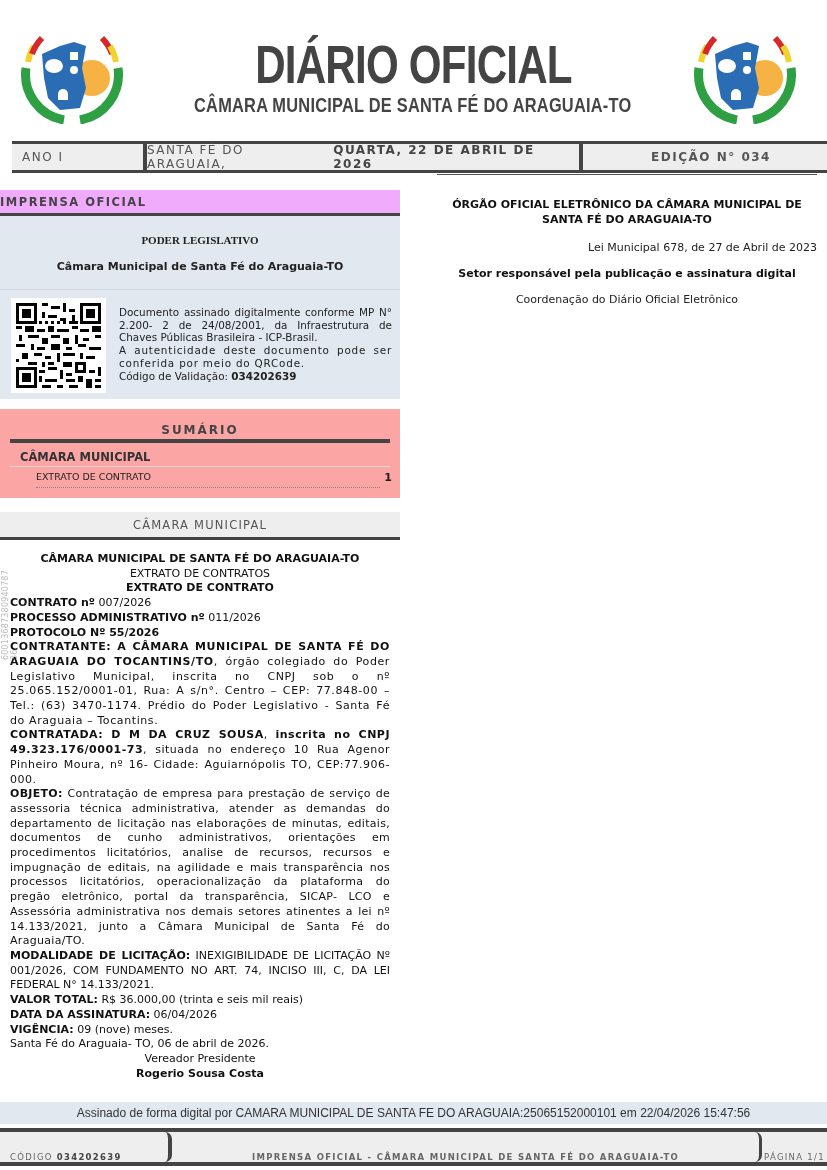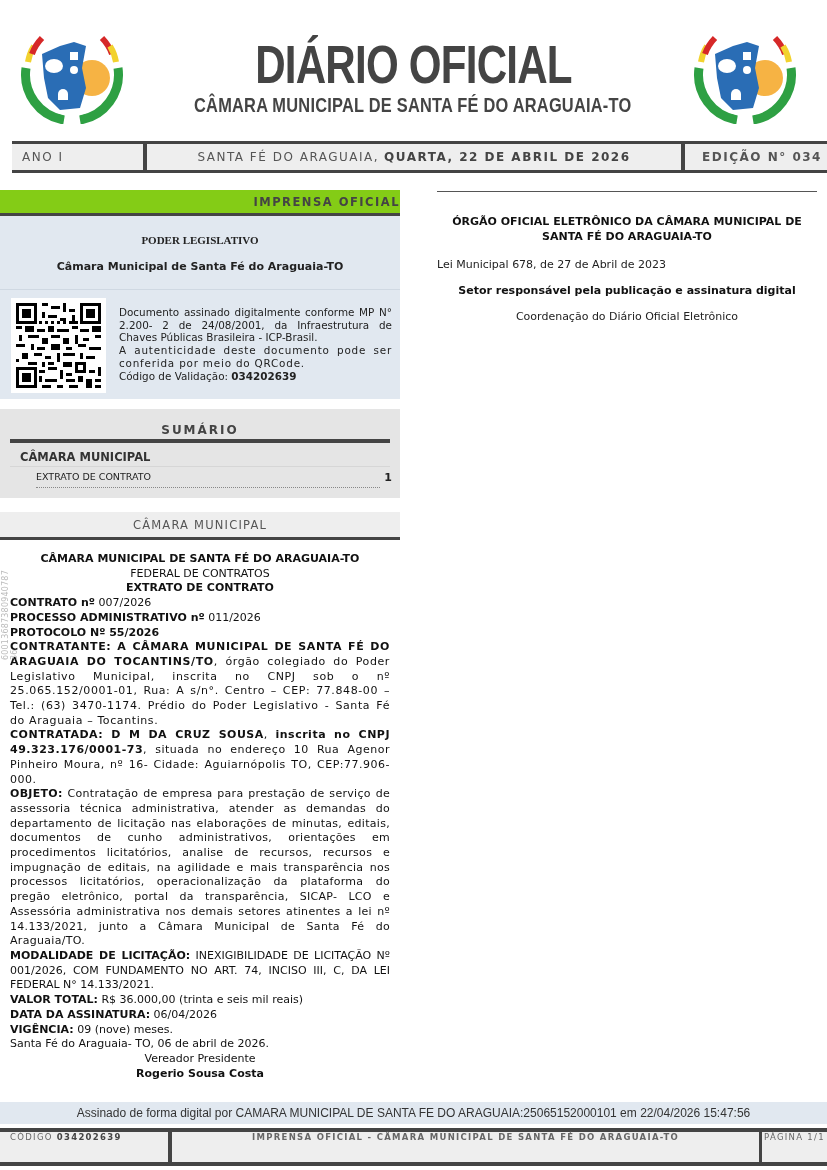--- a/index.html
+++ b/index.html
@@ -16,73 +16,73 @@
     letter-spacing: -1px; transform: scaleX(0.78); transform-origin: center; line-height: 60px; }
   .mast-sub { position: absolute; left: 0; top: 94px; width: 827px; text-align: center;
     font-family: "Liberation Sans", sans-serif; font-weight: bold; font-size: 21px; color: #444;
     transform: scaleX(0.78); transform-origin: 410px 0; line-height: 22px; letter-spacing: 0.3px; }
 
   
   .infobar { position: absolute; left: 12px; top: 141px; width: 827px; height: 32px;
     border-top: 3px solid #444; border-bottom: 3px solid #444; background: #eeeeee; display: flex; justify-content: center; }
   .infobar > div { height: 100%; display: flex; align-items: center; font-size: 12px; color: #555; letter-spacing: 1.5px; }
   .ib-ano { width: 135px; padding-left: 10px; border-right: 4px solid #444; }
-  .ib-date { width: 538px; justify-content: center; border-right: 4px solid #444; }
+  .ib-date { width: 436px; justify-content: center; border-right: 4px solid #444; }
   .ib-date b { color: #444; font-weight: bold; margin-left: 5px; }
   .ib-ed { flex: 1; justify-content: center; font-weight: bold; color: #444; }
 
   
   .left-col { position: absolute; left: 0; top: 190px; width: 400px; }
-  .sec-head { background: #84cc16; text-align: right; font-size: 11.5px; letter-spacing: 1.5px;
+  .sec-head { background: #f0abfc; text-align: left; font-size: 11.5px; letter-spacing: 1.5px;
     color: #444; height: 26px; line-height: 24px; border-bottom: 3px solid #444; }
   .sec-head.bold { font-weight: bold; }
   .imprensa-box { background: #e1e8f0; }
   .poder { text-align: center; font-weight: bold; font-size: 11px; padding-top: 18px; color: #222; font-family: Liberation Serif, serif; }
   .camara-line { text-align: center; font-weight: bold; font-size: 11px; padding-top: 14px; padding-bottom: 16px; color: #222;
     border-bottom: 1px solid #cfd8e2; }
   .qr-row { display: flex; padding: 8px 8px 8px 11px; height: 109px; }
   .qr { width: 95px; height: 95px; background: #fff; padding: 5px; flex-shrink: 0; }
   .qr svg { width: 85px; height: 85px; display: block; }
   .qr-text { margin-left: 13px; font-size: 10.4px; line-height: 12.7px; color: #222; text-align: justify; padding-top: 8px; }
   .qr-text b { font-weight: bold; }
 
-  .sumario-box { background: #e5e5e5; margin-top: 10px; padding: 8px 10px 10px 10px; }
+  .sumario-box { background: #fca5a5; margin-top: 10px; padding: 8px 10px 10px 10px; }
   .sumario-title { text-align: center; font-weight: bold; font-size: 12px; letter-spacing: 2px; color: #444;
     height: 26px; line-height: 26px; border-bottom: 4px solid #444; }
   .sum-cat { font-weight: bold; font-size: 11.5px; color: #333; padding: 7px 0 2px 10px; border-bottom: 1px solid #d6d6d6; }
   .sum-item { display: flex; justify-content: space-between; font-size: 9.5px; color: #222; margin-left: 26px; margin-right: 10px;
     padding: 4px 0 3px 0; border-bottom: 1px dotted #888; }
   .sum-item .pg { font-weight: bold; font-size: 11px; margin-right: -12px; }
 
   .cm-head { margin-top: 14px; background: #eeeeee; text-align: center; font-size: 11.5px; letter-spacing: 1.2px;
     color: #555; height: 28px; line-height: 26px; border-bottom: 3px solid #444; }
 
   .article { padding: 12px 10px 0 10px; font-size: 11px; line-height: 14.7px; color: #111; }
   .article .c { text-align: center; }
   .article b { font-weight: bold; }
   .article .j { text-align: justify; }
   .article .wide2 { letter-spacing: 0.6px; }
 
   .side-code { position: absolute; left: 1px; top: 560px; width: 12px; height: 100px;
     writing-mode: vertical-rl; transform: rotate(180deg); font-size: 8px; color: #bbb; letter-spacing: 0.2px; }
 
   
-  .right-col { position: absolute; left: 437px; top: 191px; width: 380px; }
+  .right-col { position: absolute; left: 437px; top: 174px; width: 380px; }
   .rc-rule { border-top: 1px solid #555; }
   .rc-title { text-align: center; font-weight: bold; font-size: 11px; line-height: 15px; margin-top: 22px; color: #111; }
-  .rc-lei { text-align: left; font-size: 11px; margin-top: 14px; color: #222; }
+  .rc-lei { text-align: right; font-size: 11px; margin-top: 14px; color: #222; }
   .rc-setor { text-align: center; font-weight: bold; font-size: 11px; margin-top: 13px; color: #111; }
   .rc-coord { text-align: center; font-size: 11px; margin-top: 13px; color: #222; }
 
   
   .sig-bar { position: absolute; left: 0; top: 1102px; width: 827px; height: 22px; background: #e1e8f0;
     text-align: center; font-family: "Liberation Sans", sans-serif; font-size: 12px; line-height: 22px; color: #333; }
   .footbar { position: absolute; left: 0; top: 1128px; width: 827px; height: 38px;
     border-top: 4px solid #444; border-bottom: 4px solid #444; background: #eeeeee; display: flex; }
-  .footbar > div { height: 100%; display: flex; align-items: flex-start; font-size: 8.5px; color: #666; letter-spacing: 1.3px; }
+  .footbar > div { height: 100%; display: flex; align-items: flex-end; font-size: 8.5px; color: #666; letter-spacing: 1.3px; border-radius: 7px; }
   .fb-code { width: 172px; padding-left: 10px; border-right: 4px solid #444; }
   .fb-code b { color: #444; margin-left: 4px; }
   .fb-mid { width: 590px; justify-content: center; font-weight: bold; color: #444; border-right: 3px solid #444; }
   .fb-pg { flex: 1; justify-content: center; color: #777; }
 </style>
 </head>
 <body>
 
 <div class="masthead">
   <div class="logo left">
@@ -165,21 +165,21 @@
     <div class="sum-item">
       <span>EXTRATO DE CONTRATO</span>
       <span class="pg">1</span>
     </div>
   </div>
 
   <div class="cm-head">CÂMARA MUNICIPAL</div>
 
   <div class="article">
     <div class="c"><b>CÂMARA MUNICIPAL DE SANTA FÉ DO ARAGUAIA-TO</b></div>
-    <div class="c">FEDERAL DE CONTRATOS</div>
+    <div class="c">EXTRATO DE CONTRATOS</div>
     <div class="c"><b>EXTRATO DE CONTRATO</b></div>
     <div><b>CONTRATO nº</b> <span>007/2026</span></div>
     <div><b>PROCESSO ADMINISTRATIVO nº</b> <span>011/2026</span></div>
     <div><b>PROTOCOLO Nº 55/2026</b></div>
     <div class="j wide2"><b>CONTRATANTE: A CÂMARA MUNICIPAL DE SANTA FÉ DO ARAGUAIA DO TOCANTINS/TO</b><span>, órgão colegiado do Poder Legislativo Municipal, inscrita no CNPJ sob o nº 25.065.152/0001-01, Rua: A s/n°. Centro – CEP: 77.848-00 – Tel.: (63) 3470-1174. Prédio do Poder Legislativo - Santa Fé do Araguaia – Tocantins.</span></div>
     <div class="j" style="letter-spacing:0.5px"><b>CONTRATADA: D M DA CRUZ SOUSA</b><span>, </span><b>inscrita no CNPJ 49.323.176/0001-73</b><span>, situada no endereço 10 Rua Agenor Pinheiro Moura, nº 16- Cidade: Aguiarnópolis TO, CEP:77.906-000.</span></div>
     <div class="j" style="letter-spacing:0.3px"><b>OBJETO:</b><span> Contratação de empresa para prestação de serviço de assessoria técnica administrativa, atender as demandas do departamento de licitação nas elaborações de minutas, editais, documentos de cunho administrativos, orientações em procedimentos licitatórios, analise de recursos, recursos e impugnação de editais, na agilidade e mais transparência nos processos licitatórios, operacionalização da plataforma do pregão eletrônico, portal da transparência, SICAP- LCO e Assessória administrativa nos demais setores atinentes a lei nº 14.133/2021, junto a Câmara Municipal de Santa Fé do Araguaia/TO.</span></div>
     <div class="j"><b>MODALIDADE DE LICITAÇÃO:</b><span> INEXIGIBILIDADE DE LICITAÇÃO Nº 001/2026, COM FUNDAMENTO NO ART. 74, INCISO III, C, DA LEI FEDERAL N° 14.133/2021.</span></div>
     <div><b>VALOR TOTAL:</b><span> R$ 36.000,00 (trinta e seis mil reais)</span></div>
     <div><b>DATA DA ASSINATURA:</b><span> 06/04/2026</span></div>

